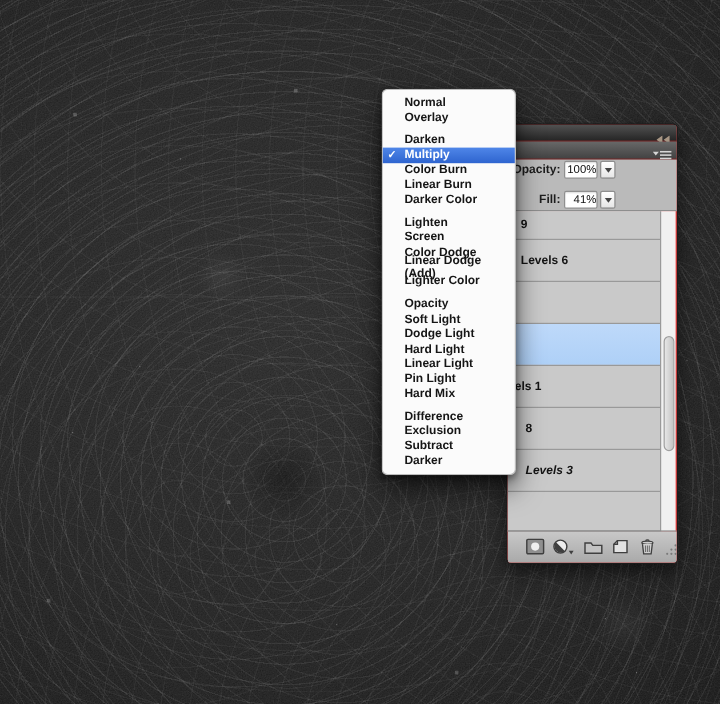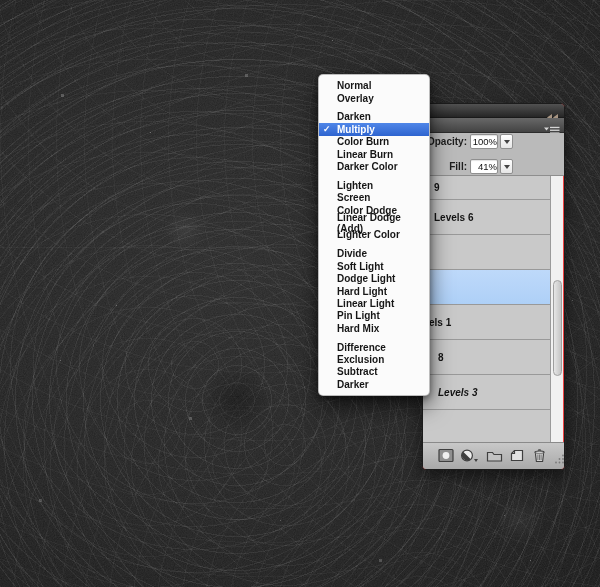--- a/index.html
+++ b/index.html
@@ -250,21 +250,21 @@
         </div>
         <div class="menu-item">
           <span>Linear Dodge (Add)</span>
         </div>
         <div class="menu-item">
           <span>Lighter Color</span>
         </div>
       </div>
       <div class="menu-group">
         <div class="menu-item">
-          <span>Divide</span>
+          <span>Opacity</span>
         </div>
         <div class="menu-item">
           <span>Soft Light</span>
         </div>
         <div class="menu-item">
           <span>Dodge Light</span>
         </div>
         <div class="menu-item">
           <span>Hard Light</span>
         </div>

